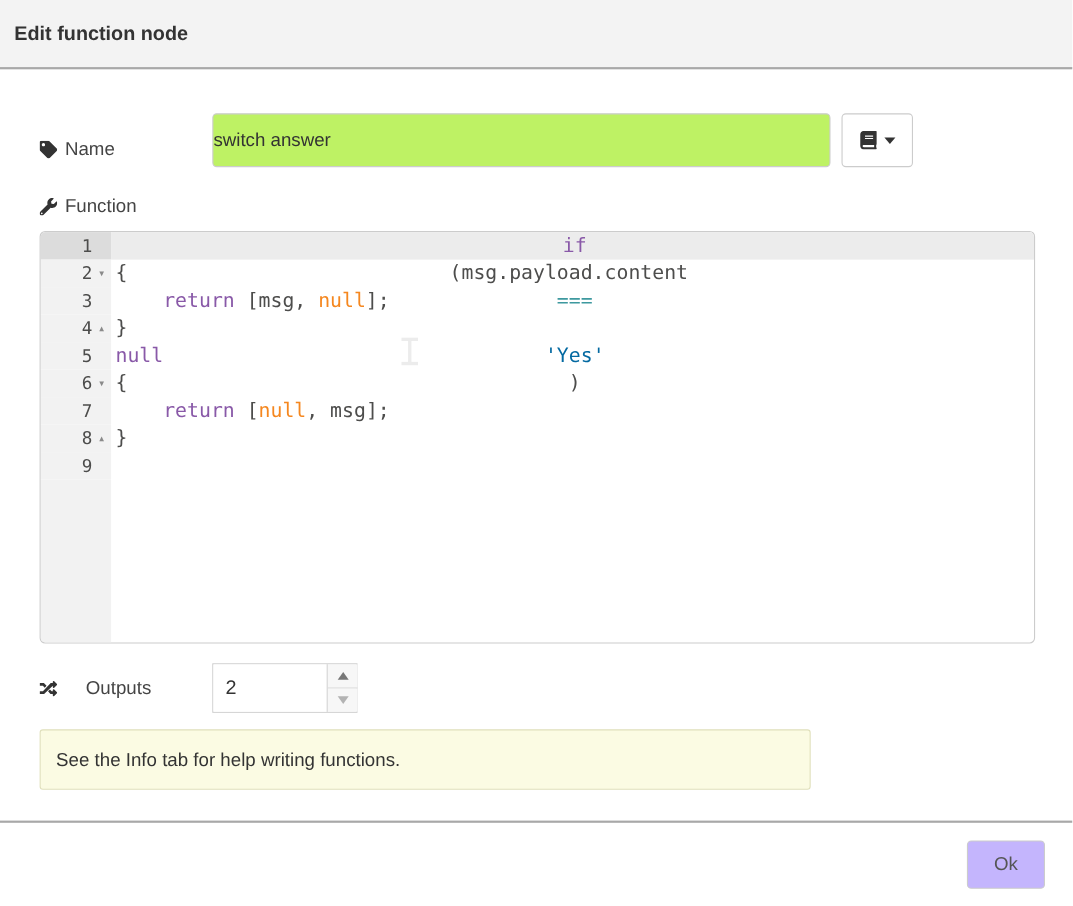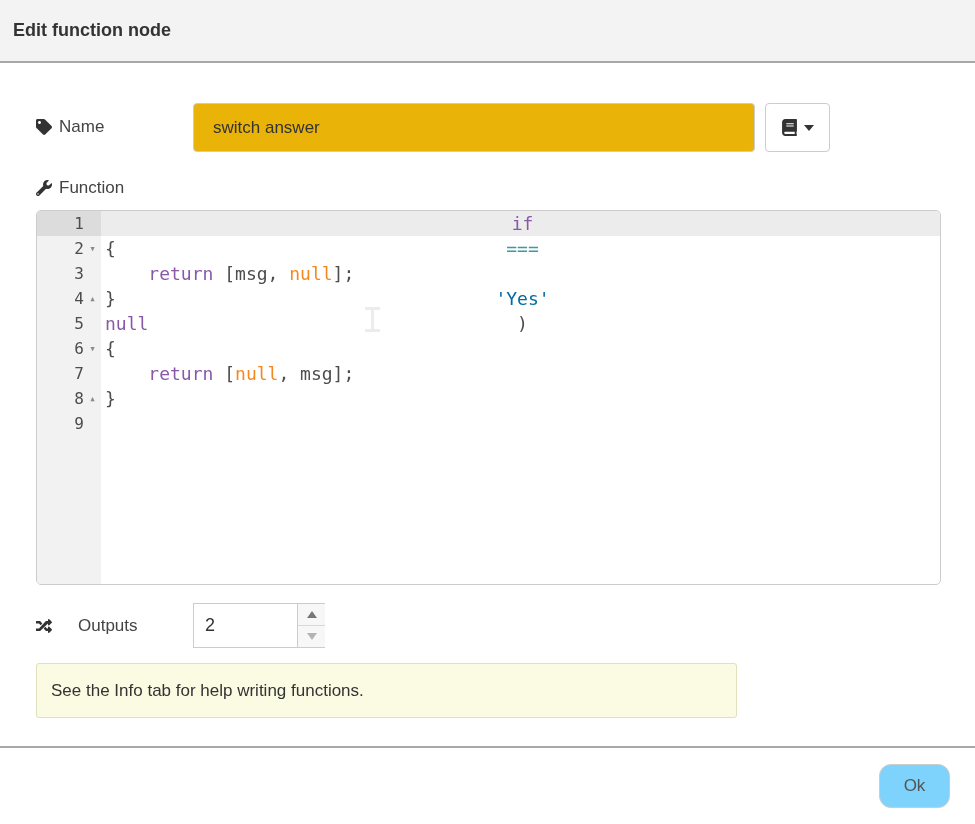--- a/index.html
+++ b/index.html
@@ -14,32 +14,32 @@
   .dlg-header {
     position:absolute; left:0; top:0; width:975px; height:63px;
     background:#f3f3f3; border-bottom:2px solid #a8a8a8;
     display:flex; align-items:center; padding-left:13px;
   }
   .dlg-title { font-size:18px; font-weight:bold; color:#333; }
 
   
   .field-label { position:absolute; display:flex; align-items:center; gap:7px;
                  font-size:17px; color:#444; }
-  .fl-name   { left:36px; top:103px; height:48px;justify-content:space-between; }
+  .fl-name   { left:36px; top:112px; height:48px;justify-content:space-between; }
   .fl-func   { left:36px; top:174px; height:28px;text-align:center; }
   .fl-out    { left:36px; top:603px; height:45px;gap:26px; }
   .icon-16 { width:16px; height:16px; display:inline-block; flex:0 0 auto; }
   .icon-16 svg { width:100%; height:100%; fill:#333; display:block; }
 
   
   .name-input {
     position:absolute; left:193px; top:103px; width:562px; height:49px;
-    border:1px solid #ccc; border-radius:4px; padding:0 19px;
+    border:1px solid #ccc; border-radius:4px; padding:0 0;
     font-size:17px; color:#333; font-family:"Liberation Sans",sans-serif;
-    outline:none; background:#eab308;
+    outline:none; background:#bef264;
   }
   .lib-button {
     position:absolute; left:765px; top:103px; width:65px; height:49px;
     border:1px solid #ccc; border-radius:4px; background:#fff;
     display:flex; align-items:center; justify-content:center; gap:6px; cursor:pointer;
   }
   .lib-button .icon-16 { width:17px; height:17px; }
   .caret-down { width:0; height:0; border-left:5px solid transparent;
     border-right:5px solid transparent; border-top:6px solid #333; }
 
@@ -101,21 +101,21 @@
   }
 
   
   .dlg-footer {
     position:absolute; left:0; top:746px; width:975px; height:78px;
     border-top:2px solid #a8a8a8; background:#fff;
     display:flex; justify-content:flex-end; align-items:flex-start;
     gap:10px; padding:16px 25px 0 0;
   }
   .dlg-btn {
-    height:44px; border:1px solid #ccc; border-radius:12px; background:#7dd3fc;
+    height:44px; border:1px solid #ccc; border-radius:4px; background:#c4b5fd;
     font-size:17px; color:#555; font-family:"Liberation Sans",sans-serif;
     cursor:pointer; padding:0 20px;
   }
   .btn-ok { width:71px; }
   .btn-cancel { width:109px; }
 
   
   .ibeam { position:absolute; left:363px; top:307px; width:20px; height:25px; }
   .ibeam .h { position:absolute; left:2px; width:15px; height:3px; background:#ececec; }
   .ibeam .h.t { top:0; } .ibeam .h.b { bottom:0; }
@@ -156,21 +156,21 @@
     </span>
     <span>Function</span>
   </div>
 
   <div class="editor">
     <div id="ed-rows" style="display:contents;"><div class="ed-row active">
           <div class="gutter-cell">
             <span class="num">1</span>
             <span class="fold"></span>
           </div>
-          <div class="code"><span class="caret"></span><span class="tok-keyword">if</span><span class="tok-operator">===</span><span class="tok-text"> </span><span class="tok-string">'Yes'</span><span class="tok-text">)</span></div>
+          <div class="code"><span class="caret"></span><span class="tok-keyword">if</span><span class="tok-text">(msg.payload.content </span><span class="tok-operator">===</span><span class="tok-text"> </span><span class="tok-string">'Yes'</span><span class="tok-text">)</span></div>
         </div><div class="ed-row">
           <div class="gutter-cell">
             <span class="num">2</span>
             <span class="fold">▾</span>
           </div>
           <div class="code"><span class="tok-text">{</span></div>
         </div><div class="ed-row">
           <div class="gutter-cell">
             <span class="num">3</span>
             <span class="fold"></span>

